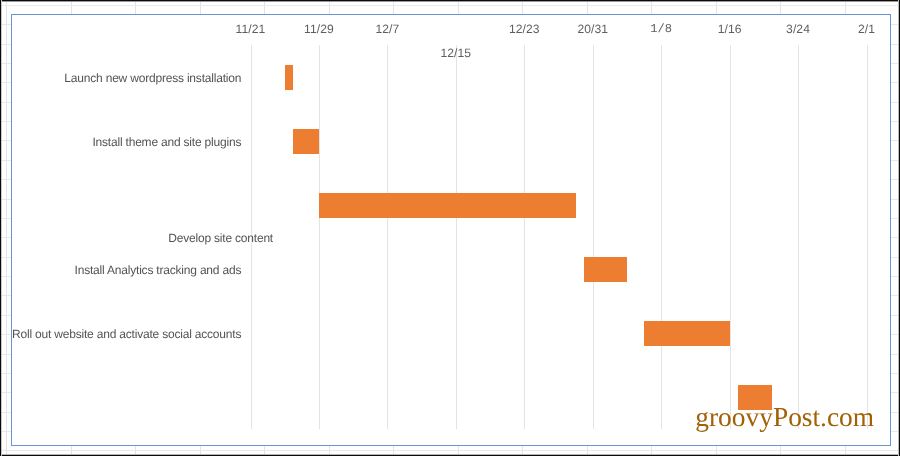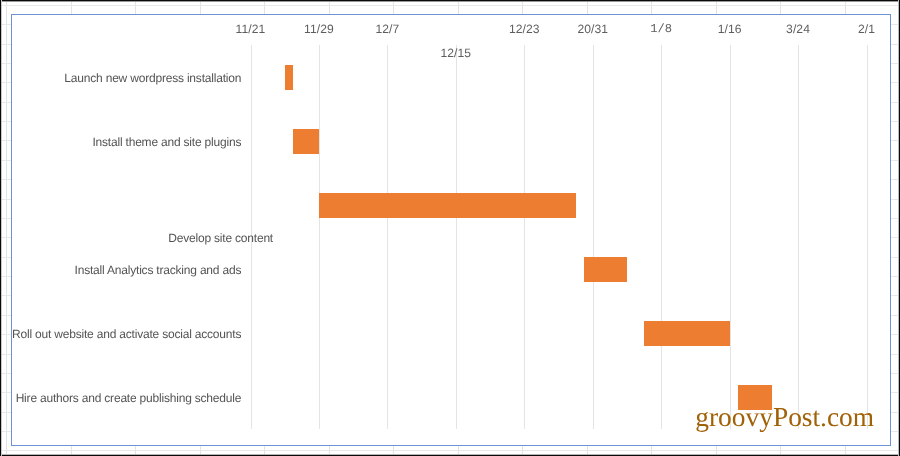--- a/index.html
+++ b/index.html
@@ -111,21 +111,20 @@
         <div class="cat-label" style="right: 648.8px; top: 56.8558px;">Launch new wordpress installation</div>
         <div class="bar" style="left: 282.278px; width: 25.6668px; top: 114.627px; height: 25.7px;"></div>
         <div class="cat-label" style="right: 648.8px; top: 120.828px;">Install theme and site plugins</div>
         <div class="bar" style="left: 307.945px; width: 256.668px; top: 178.599px; height: 25.7px;"></div>
         <div class="cat-label" style="right: 617px; top: 184.799px; margin-top: 32px;">Develop site content</div>
         <div class="bar" style="left: 573.168px; width: 42.778px; top: 242.571px; height: 25.7px;"></div>
         <div class="cat-label" style="right: 648.8px; top: 248.771px;">Install Analytics tracking and ads</div>
         <div class="bar" style="left: 633.058px; width: 85.556px; top: 306.542px; height: 25.7px;"></div>
         <div class="cat-label" style="right: 648.8px; top: 312.743px;">Roll out website and activate social accounts</div>
         <div class="bar" style="left: 727.169px; width: 34.2224px; top: 370.514px; height: 25.7px;"></div>
-        <div class="cat-label" style="right: 648.8px; top: 376.714px;">Hire authors and create publishing schedule</div>
       </div>
     <div class="watermark" id="wm" style="left: 683.3px; top: 386.6px;">groovyPost.com</div>
   </div>
 
   <div class="frame-top"></div>
   <div class="frame-bottom"></div>
   <div class="frame-left"></div>
   <div class="frame-right"></div>
 </div>
 

